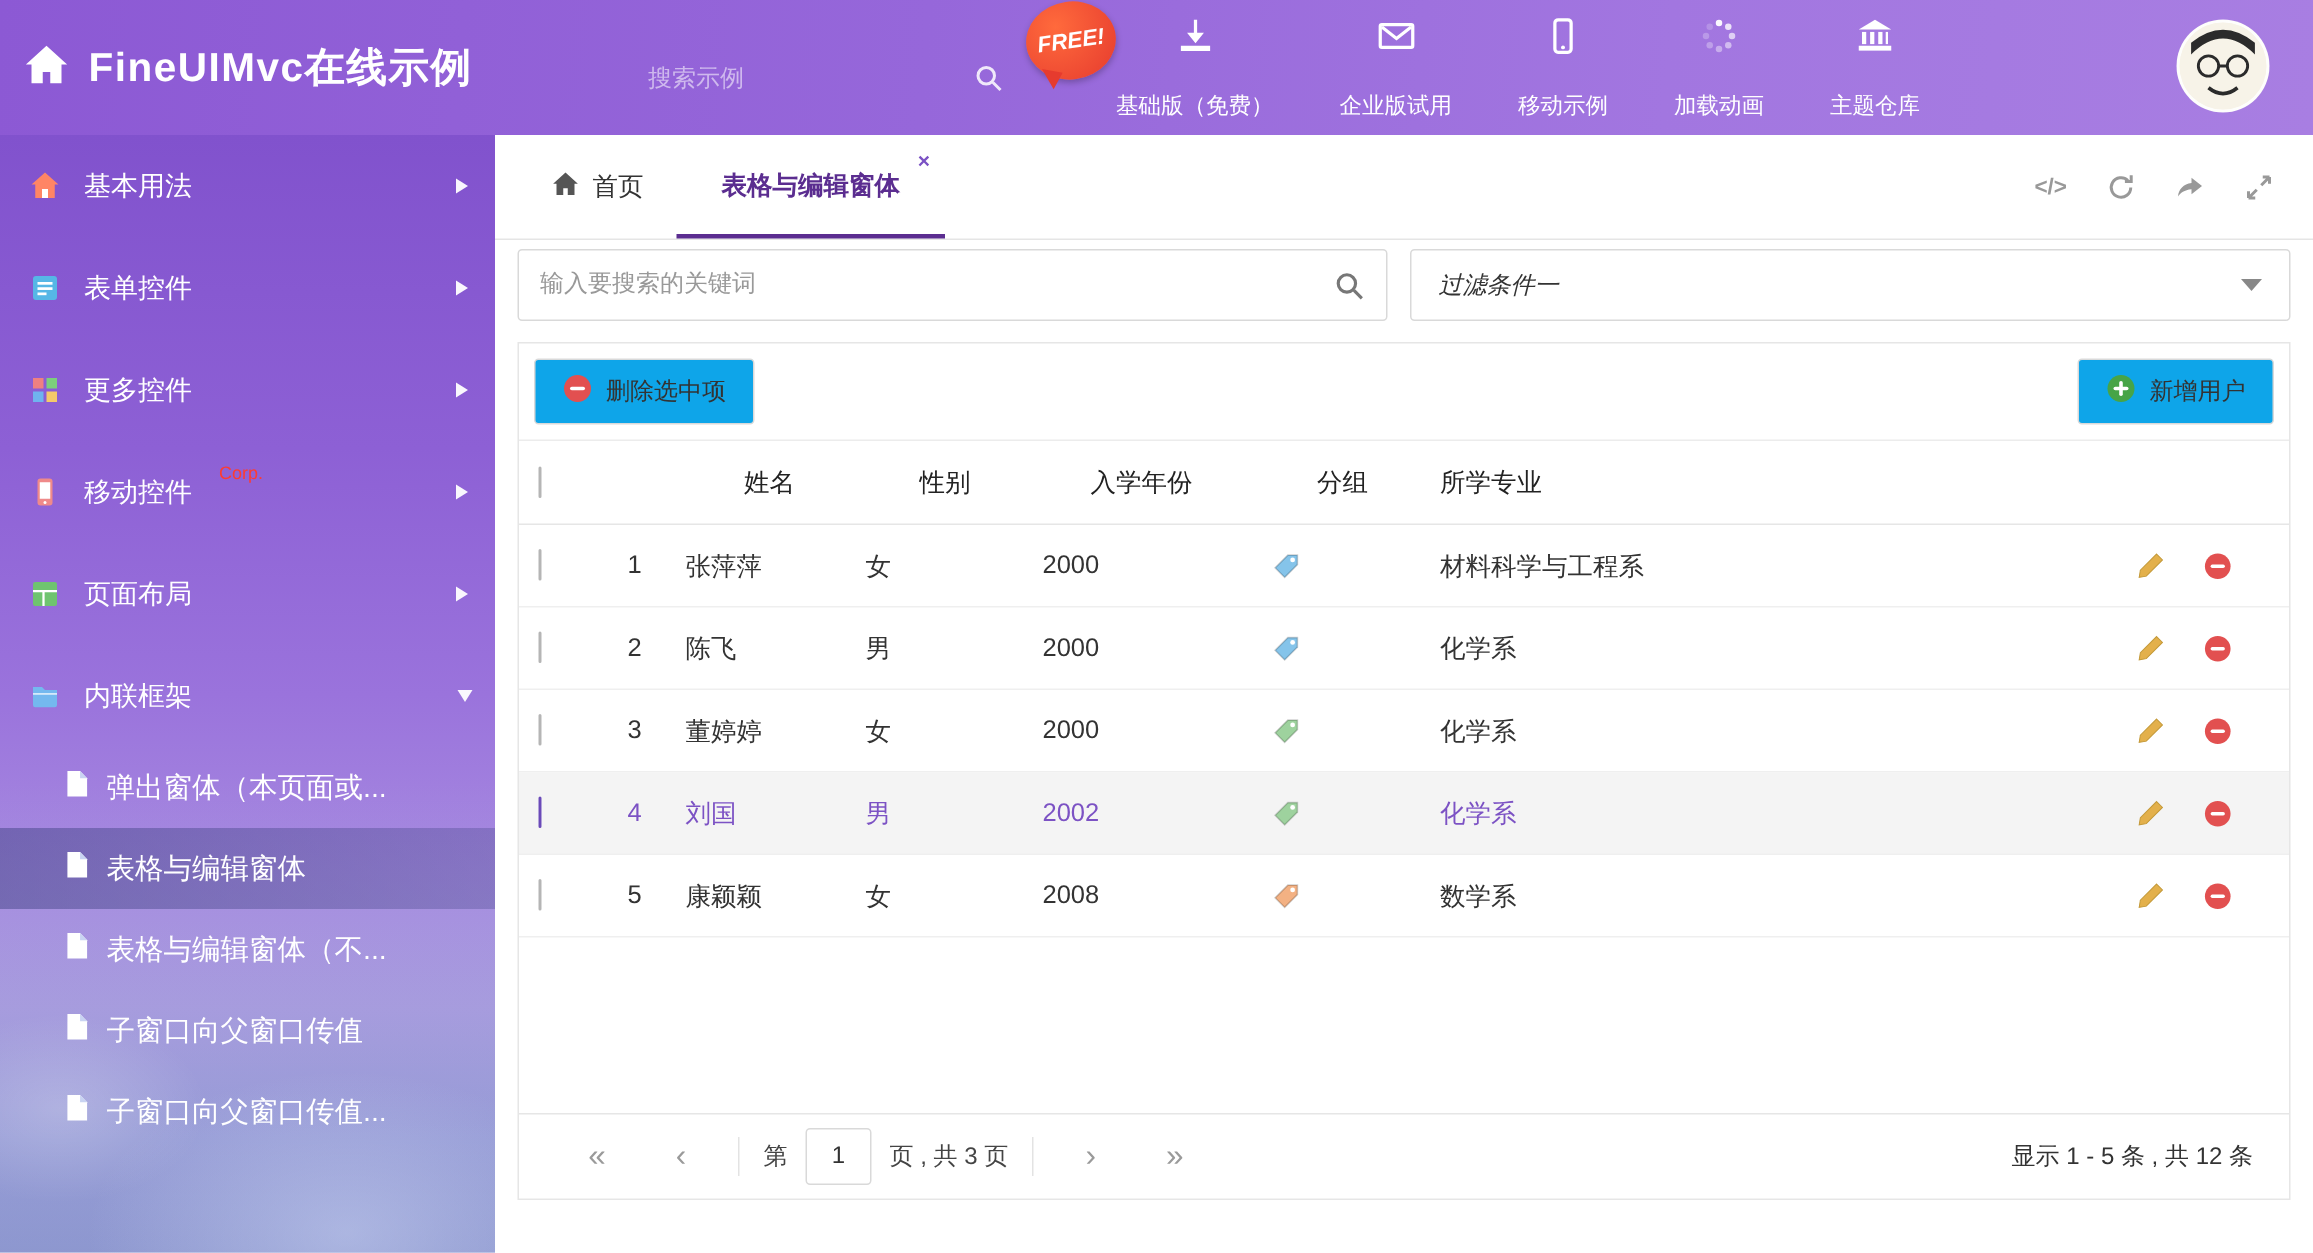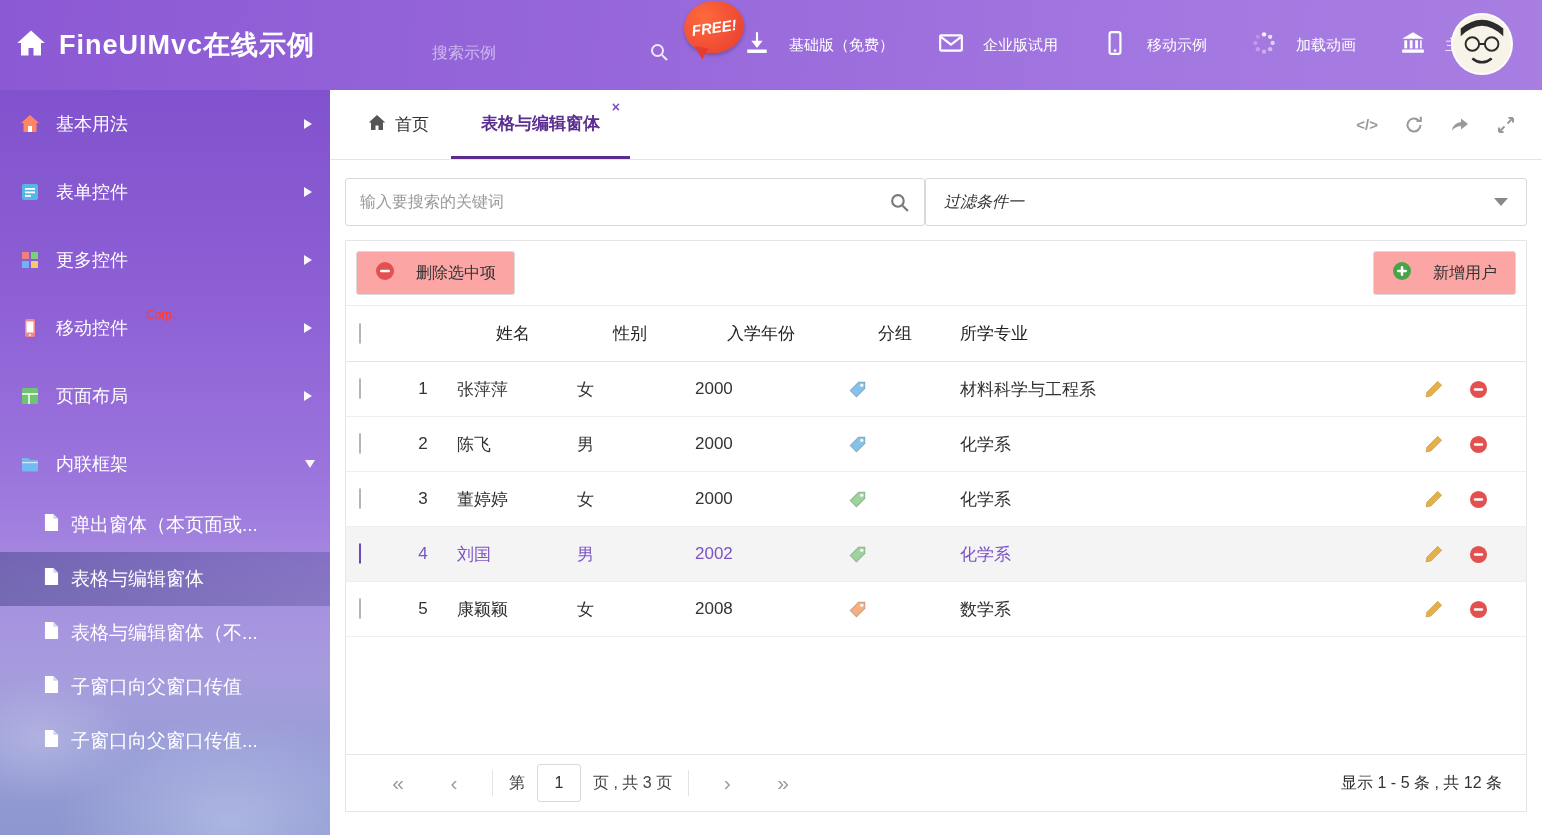--- a/index.html
+++ b/index.html
@@ -8,21 +8,21 @@
   
   .app-header { position:absolute; top:0; left:0; width:1542px; height:90px;
     background:linear-gradient(95deg,#8c59d4 0%,#9667da 40%,#a276e0 72%,#a87ee2 100%); color:#fff; z-index:5; }
   .brand { position:absolute; left:16px; top:0; height:90px; display:flex; align-items:center; gap:13px; }
   .brand-title { font-size:27px; font-weight:bold; letter-spacing:1px; }
   .hsearch { position:absolute; left:432px; top:30px; width:205px; height:32px; display:flex; align-items:flex-end; gap:10px; }
   .hsearch input { flex:1; background:transparent; border:none; outline:none; color:#fff; font-size:16px; font-family:inherit; }
   .hsearch input::placeholder { color:rgba(255,255,255,.55); }
   .hsearch .mag { color:rgba(255,255,255,.85); display:flex; }
   .hnav { position:absolute; left:722px; top:0; height:90px; display:flex; align-items:center; }
-  .hnav-item { display:flex; flex-direction:row; align-items:center; gap:19px; padding:0 22px; cursor:pointer; }
+  .hnav-item { display:flex; flex-direction:column; align-items:center; gap:19px; padding:0 22px; cursor:pointer; }
   .hnav-item .lbl { font-size:15px; white-space:nowrap; }
   .free-badge { position:absolute; left:684px; top:1px; width:60px; height:52px; background:radial-gradient(circle at 35% 30%, #ff6a3c, #e63b2e);
     border-radius:50%; display:flex; align-items:center; justify-content:center; color:#fff; font-weight:bold; font-style:italic;
     font-size:15px; z-index:6; box-shadow:0 2px 4px rgba(0,0,0,.25); transform:rotate(-8deg); }
   .free-badge::after { content:""; position:absolute; left:6px; bottom:-4px; width:0; height:0;
     border-left:10px solid transparent; border-right:4px solid transparent; border-top:12px solid #e63b2e; transform:rotate(18deg); }
   .huser { position:absolute; right:22px; top:13px; display:flex; align-items:center; gap:12px; cursor:pointer;flex-direction:column; }
   .avatar { width:62px; height:62px; border-radius:50%; background:#f7f3e8; border:2px solid rgba(255,255,255,.85); overflow:hidden; }
   .huser .uname { font-size:19px; }
   .caret-down-w { width:0; height:0; border-left:7px solid transparent; border-right:7px solid transparent; border-top:8px solid #fff; margin-top:3px; }
@@ -47,33 +47,33 @@
   
   .main { position:absolute; left:330px; top:90px; width:1212px; height:745px; background:#fff; }
 
   .tabbar { height:70px; border-bottom:1px solid #e5e5e5; display:flex; align-items:stretch; padding-left:16px; }
   .tab { display:flex; align-items:center; gap:9px; padding:0 22px; font-size:17px; color:#333; cursor:pointer; }
   .tab.active { position:relative; color:#5b2d90; font-weight:bold; padding:0 30px; border-bottom:3px solid #5b2d90; }
   .tab-close { position:absolute; top:9px; right:10px; font-size:14px; color:#7b52c4; font-weight:bold; cursor:pointer; }
   .tab-tools { margin-left:auto; display:flex; align-items:center; gap:26px; padding-right:26px; color:#999; }
   .tool-ic { cursor:pointer; display:flex; align-items:center; font-size:15px; font-weight:bold; color:#999; }
 
-  .filter-row { margin:18px 15px 14px; display:flex; }
+  .filter-row { margin:6px 15px 14px; display:flex; gap:15px; }
   .kw-box { width:580px; height:48px; border:1px solid #d9d9d9; border-radius:3px; display:flex; align-items:center; padding:0 14px; }
   .kw-box input { flex:1; border:none; outline:none; font-size:16px; color:#333; font-family:inherit; }
   .kw-box input::placeholder { color:#999; }
   .kw-box .mag { color:#777; display:flex; cursor:pointer; }
   .dd-box { flex:1; height:48px; border:1px solid #d9d9d9; border-radius:3px; display:flex; align-items:center;
     padding:0 18px; font-size:16px; color:#333; cursor:pointer;font-style:italic; }
   .dd-caret { margin-left:auto; width:0; height:0; border-left:7px solid transparent; border-right:7px solid transparent; border-top:8px solid #888; }
 
   .grid-panel { margin:0 15px; height:572px; border:1px solid #e6e6e6; display:flex; flex-direction:column; }
   .grid-toolbar { display:flex; justify-content:space-between; align-items:center; padding:10px; border-bottom:1px solid #ececec; }
-  .btn { display:inline-flex; align-items:center; gap:21px; height:44px; padding:0 18px; border:1px solid #d9d9d9;
-    border-radius:3px; background:#fca5a5; font-size:16px; color:#333; cursor:pointer; font-family:inherit; }
+  .btn { display:inline-flex; align-items:center; gap:9px; height:44px; padding:0 18px; border:1px solid #d9d9d9;
+    border-radius:3px; background:#0ea5e9; font-size:16px; color:#333; cursor:pointer; font-family:inherit; }
 
   .tgrid { display:grid; grid-template-columns:48px 58px 122px 112px 150px 118px 1fr 118px; align-items:center; }
   .thead { height:56px; border-bottom:1px solid #e6e6e6; font-size:17px; color:#222; }
   .th-c { text-align:center; }
   .th-l { text-align:left; padding-left:6px; }
   .trow { height:55px; border-bottom:1px solid #efefef; font-size:17px; color:#333; }
   .trow.selected { background:#f4f4f4; color:#7c52c4; }
   .cell-ck { padding-left:13px; }
   .checkbox { width:17px; height:17px; border:1px solid #b5b5b5; border-radius:2px; background:#fff; cursor:pointer; }
   .trow.selected .checkbox { border-color:#6a4ab8; }

